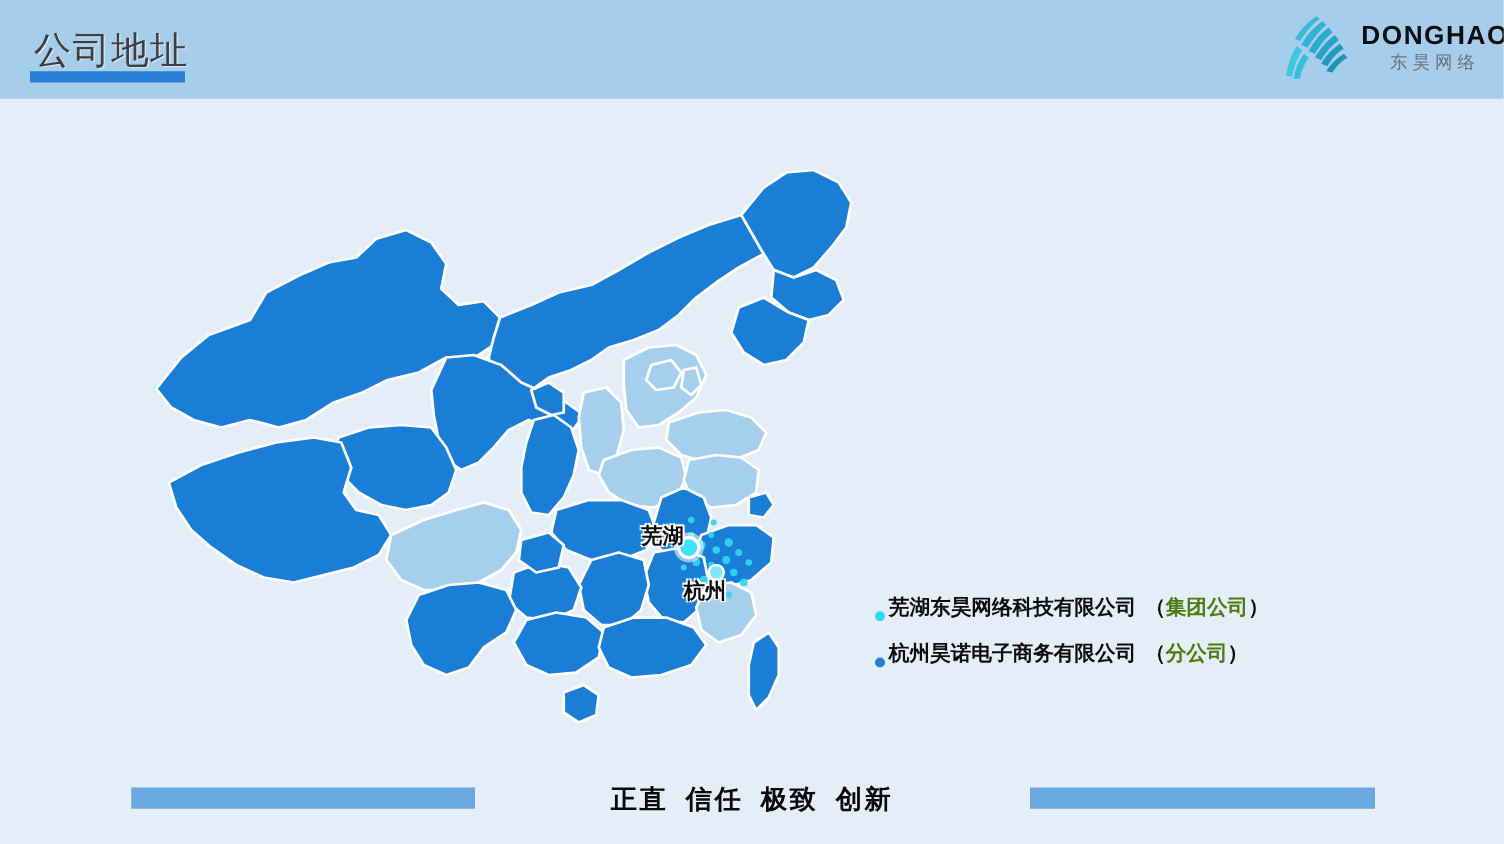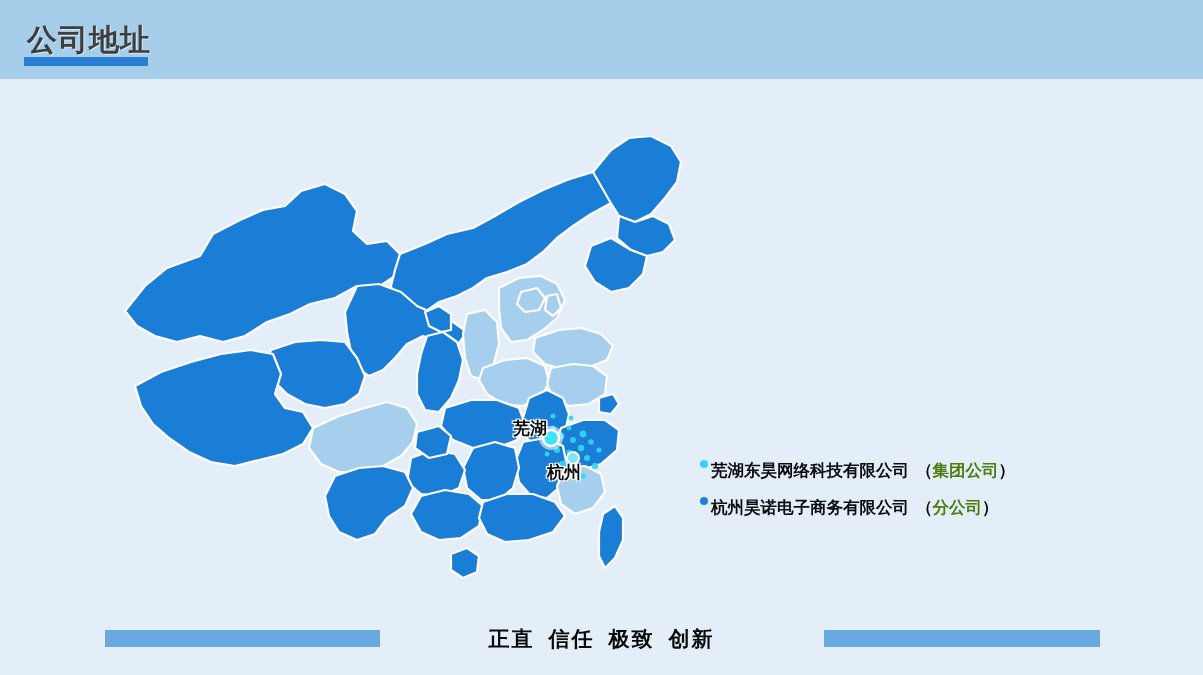--- a/index.html
+++ b/index.html
@@ -9,21 +9,21 @@
     font-family:"Liberation Sans","DejaVu Sans",sans-serif;
     position:relative;
   }
   
   .header{
     position:absolute;left:0;top:0;width:1203px;height:79px;
     background:#a6cde9;
   }
   .page-title{
     position:absolute;left:27px;top:20px;
-    font-size:30px;font-weight:bold;color:#3e3e3e;
+    font-size:30px;font-weight:normal;color:#3e3e3e;
     letter-spacing:1px;
     text-shadow:1px 1px 0 rgba(255,255,255,.55);
   }
   .title-underline{
     position:absolute;left:24px;top:57px;width:124px;height:9px;
     background:#2a7fd4;
   }
   
   .logo{
     position:absolute;right:12px;top:8px;width:168px;height:62px;
@@ -51,21 +51,21 @@
       0 0 3px #fff;
     white-space:nowrap;
   }
   #label-wuhu{left:418px;top:281px;}
   #label-hangzhou{left:452px;top:325px;}
   
   .legend{
     position:absolute;left:700px;top:460px;width:430px;
   }
   .legend-row{
-    display:flex;align-items:flex-start;height:37px;
+    display:flex;align-items:flex-end;height:37px;
     font-size:16.5px;color:#111;white-space:nowrap;
   }
   .legend-dot{
     width:8px;height:8px;border-radius:50%;
     margin-right:3px;flex:0 0 auto;
   }
   .legend-name{font-weight:bold;color:#0d0d0d;}
   .legend-tag{font-weight:bold;color:#4d7c0f;}
   .legend-gap{display:inline-block;width:7px;}
   .paren{font-weight:bold;color:#0d0d0d;}
@@ -83,20 +83,40 @@
   }
   .slogan-word{display:inline-block;margin:0 7px;font-family:Liberation Mono, monospace;}
 </style>
 </head>
 <body>
 
 <div class="header">
   <div class="page-title">公司地址</div>
   <div class="title-underline"></div>
 
+  <div class="logo">
+    <div class="logo-mark">
+      <svg width="62" height="58" viewBox="0 0 62 58">
+        <g fill="#2fb4d4">
+          <path d="M30 3 C24 7 18 13 13 21 L17 23 C22 15 27 9 33 5 Z" fill="#34bcd8"></path>
+          <path d="M35 7 C29 11 23 17 18 26 L23 28 C28 20 33 14 38 10 Z" fill="#2fb4d4"></path>
+          <path d="M40 12 C34 16 28 23 24 31 L29 33 C33 26 38 20 43 16 Z" fill="#2aabd0"></path>
+          <path d="M45 18 C39 22 33 29 29 36 L34 38 C38 31 43 26 48 22 Z" fill="#27a2c8"></path>
+          <path d="M49 25 C43 29 37 35 34 41 L39 43 C42 37 47 32 52 29 Z" fill="#2399c0"></path>
+          <path d="M52 33 C46 37 41 42 38 47 L43 48 C46 43 50 39 55 36 Z" fill="#2092b8"></path>
+          <path d="M14 27 C10 34 7 42 6 51 L11 51 C12 43 15 36 19 30 Z" fill="#3cc8e0"></path>
+          <path d="M20 33 C16 39 13 45 12 53 L17 53 C18 46 21 41 24 36 Z" fill="#37c0da"></path>
+        </g>
+      </svg>
+    </div>
+    <div class="logo-text">
+      <div class="logo-en">DONGHAO</div>
+      <div class="logo-cn">东昊网络</div>
+    </div>
+  </div>
 </div>
 
 <div class="map-wrap">
   <svg width="600" height="490" viewBox="0 0 600 490">
     <g stroke="#ffffff" stroke-width="2.2" stroke-linejoin="round">
 
       <path fill="#1a7dd6" d="M30 175 L50 150 L72 132 L105 120 L118 98 L145 84 L168 74 L190 70 L206 55 L230 48 L250 58 L262 75 L258 95 L272 108 L292 105 L305 118 L300 140 L282 152 L262 150 L240 162 L215 168 L195 178 L172 186 L150 200 L128 206 L105 200 L82 206 L60 200 L42 190 Z"></path>
 
       <path fill="#1a7dd6" d="M305 118 L330 108 L352 98 L378 92 L400 80 L424 66 L448 54 L472 44 L498 36 L520 30 L540 26 L556 32 L556 48 L540 56 L518 66 L496 78 L478 90 L462 102 L448 116 L432 128 L412 136 L392 142 L378 152 L362 160 L344 166 L330 176 L312 180 L300 168 L296 150 L300 134 Z"></path>
 

